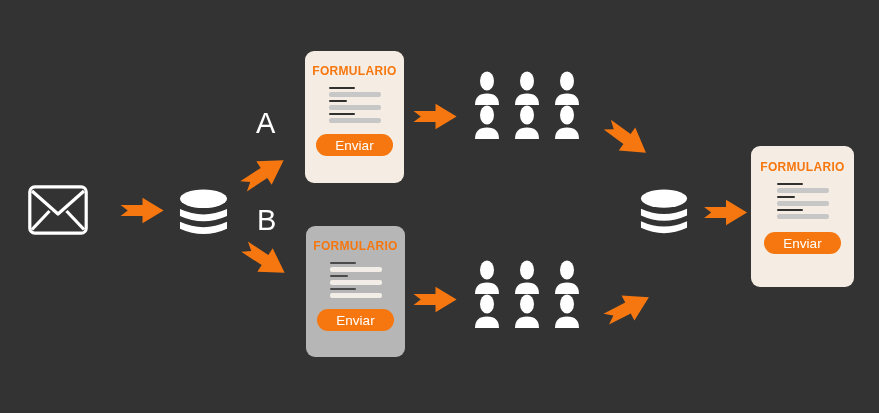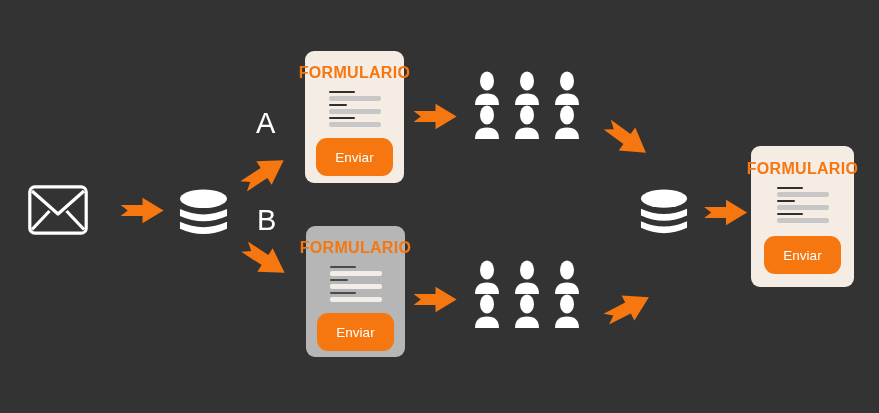--- a/index.html
+++ b/index.html
@@ -24,29 +24,29 @@
   
   .envelope svg{display:block;width:100%;height:100%;}
 
   
   .branch-label{color:var(--white);font-size:29px;font-weight:400;line-height:1;}
 
   
   .card{position:absolute;border-radius:9px;display:flex;flex-direction:column;align-items:center;}
   .card-cream{background:var(--card-cream);}
   .card-gray{background:var(--card-gray);}
-  .card-title{margin-top:13px;font-size:16px;font-weight:700;letter-spacing:.3px;color:var(--accent);}
+  .card-title{margin-top:13px;font-size:12px;font-weight:700;letter-spacing:.3px;color:var(--accent);}
   .form-lines{margin-top:9px;display:flex;flex-direction:column;align-items:flex-start;gap:3px;width:52px;}
   .ln{border-radius:2px;}
   .ln-dark{height:2px;background:#30302f;}
   .ln-light{height:5px;width:52px;background:#C7C7C7;}
   .card-gray .ln-dark{background:#4a4a4a;}
   .card-gray .ln-light{background:#F2EEE7;}
   .w26{width:26px;} .w18{width:18px;}
-  .btn{margin-top:11px;width:77px;height:38px;border-radius:11px;background:var(--accent);
+  .btn{margin-top:11px;width:77px;height:22px;border-radius:11px;background:var(--accent);
        color:var(--white);font-size:13.5px;display:flex;align-items:center;justify-content:center;
        border:none;cursor:pointer;}
   .card-final .card-title{margin-top:14px;}
   .card-final .btn{margin-top:13px;}
 
   
   .people{position:absolute;display:grid;grid-template-columns:repeat(3,26px);column-gap:14px;row-gap:0;}
   .people svg{display:block;width:26px;height:34px;}
 </style>
 </head>

